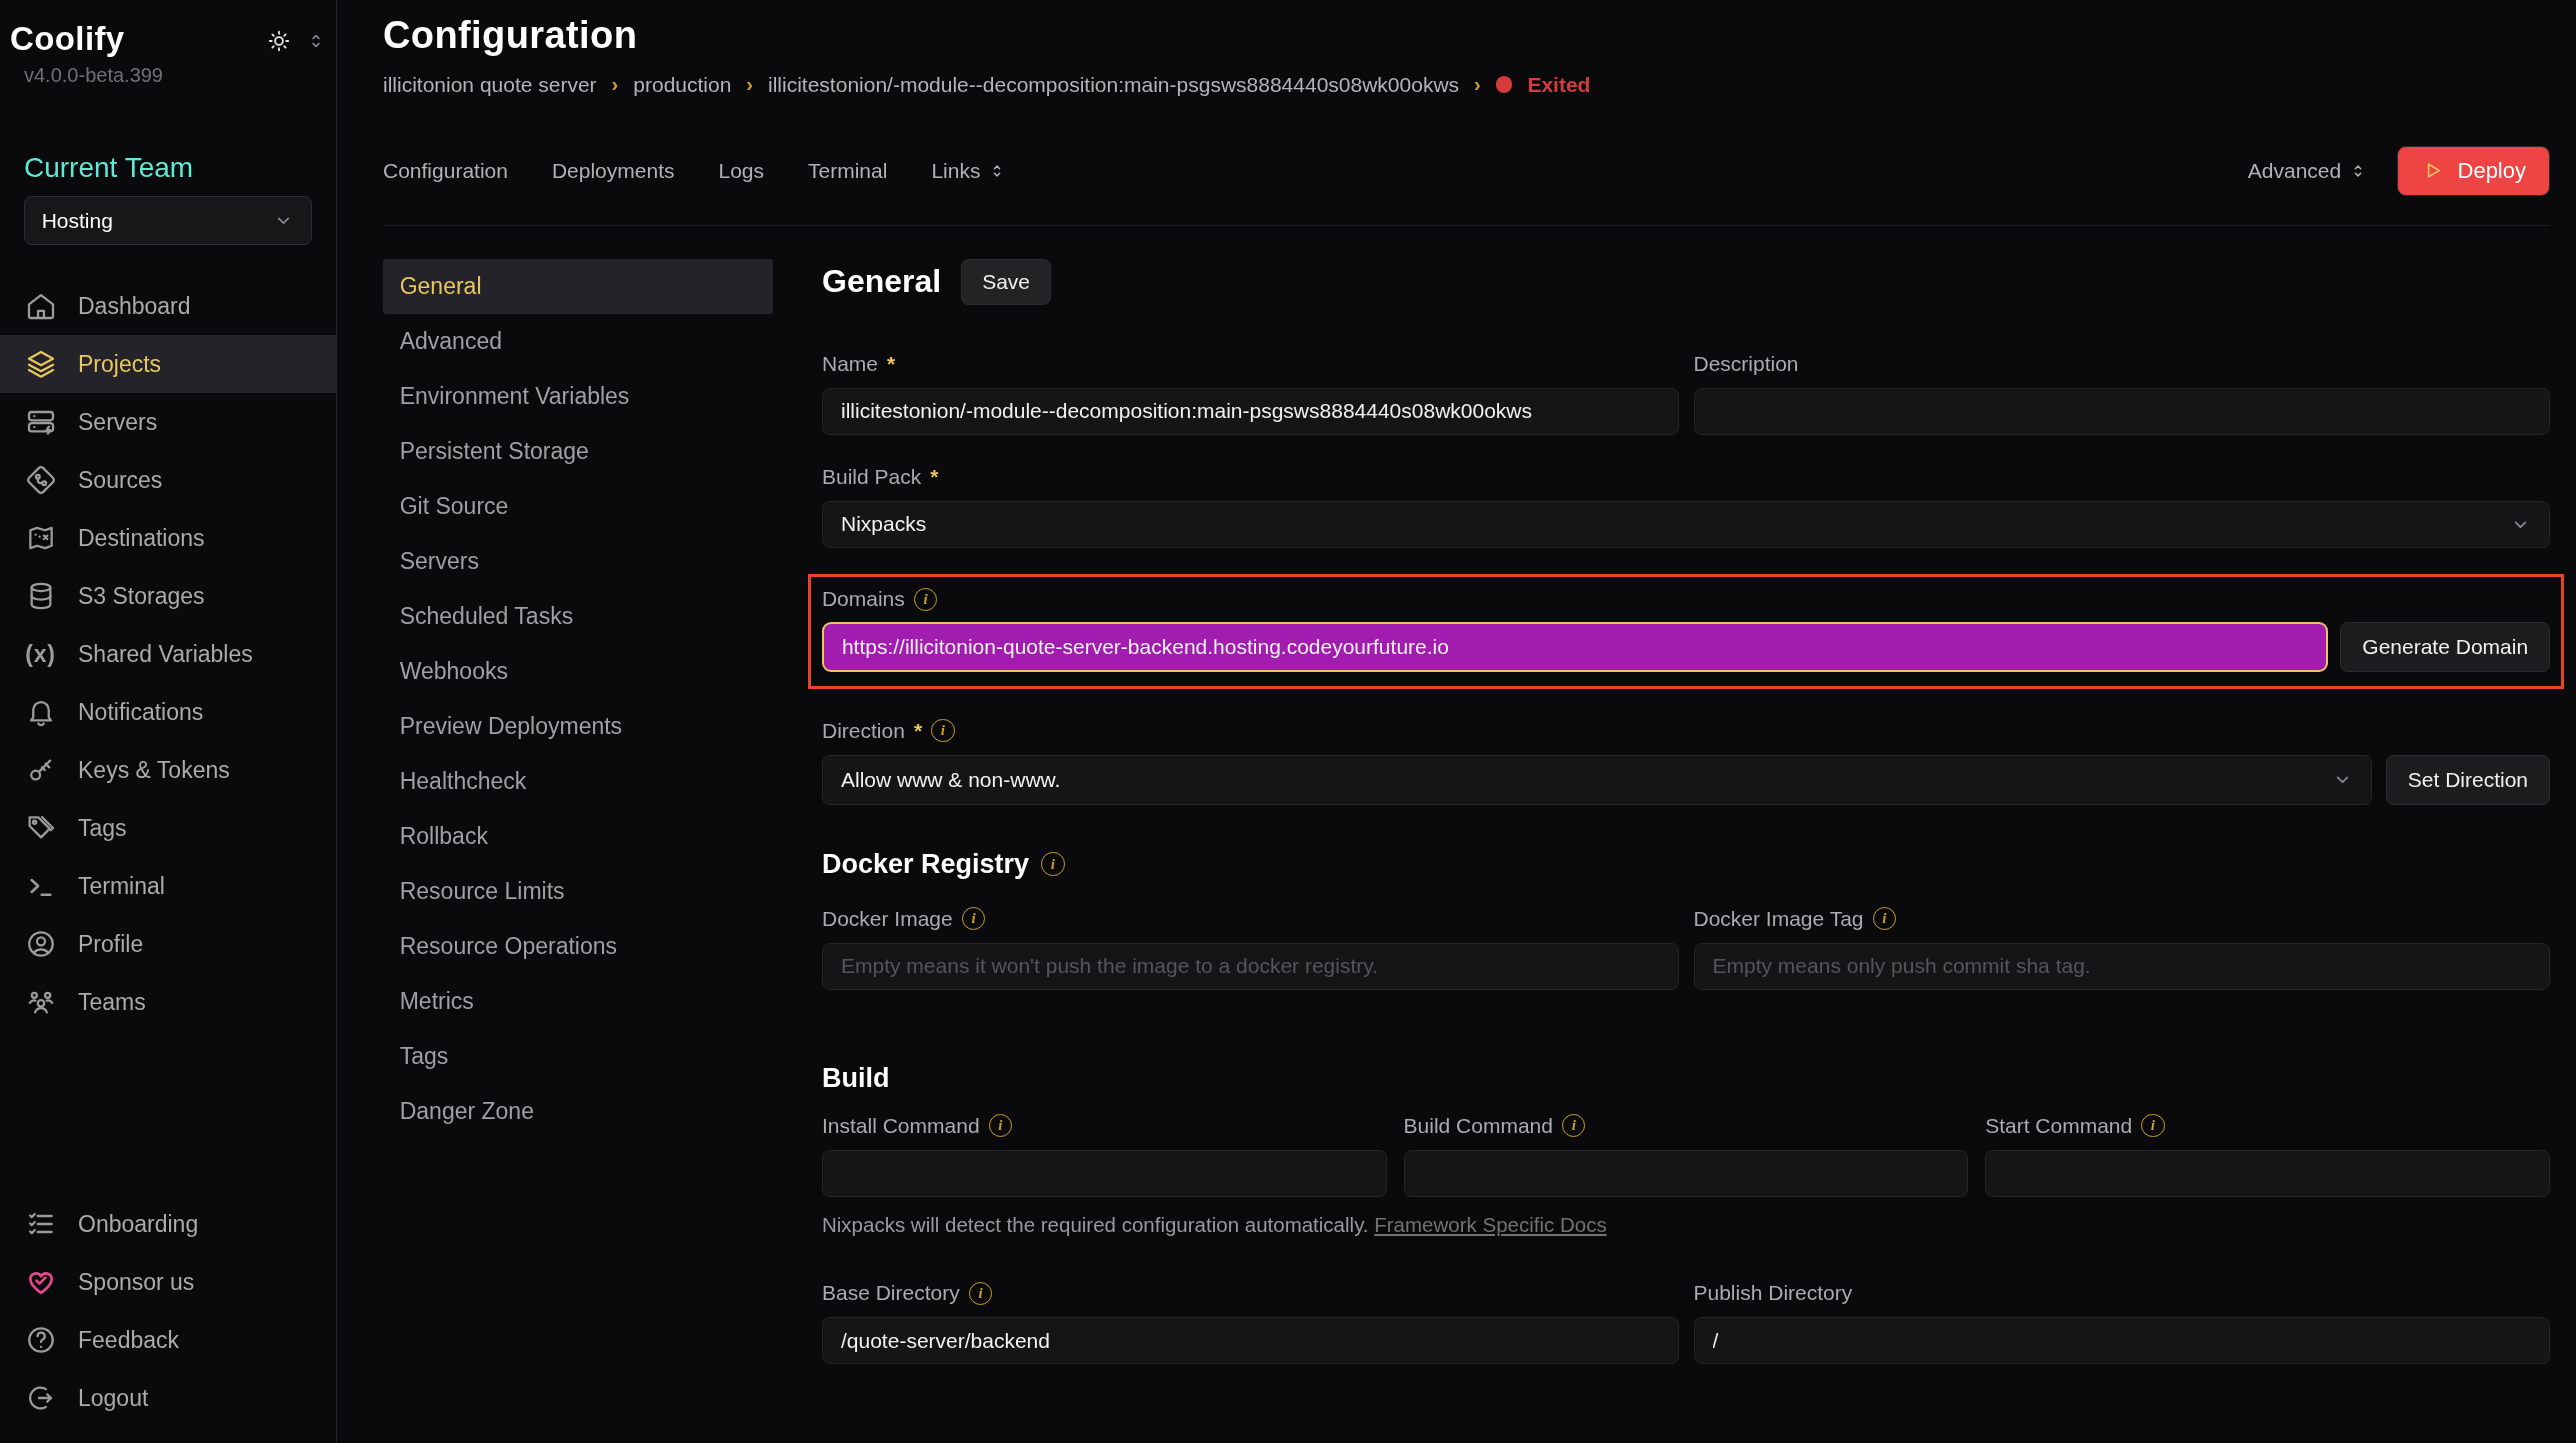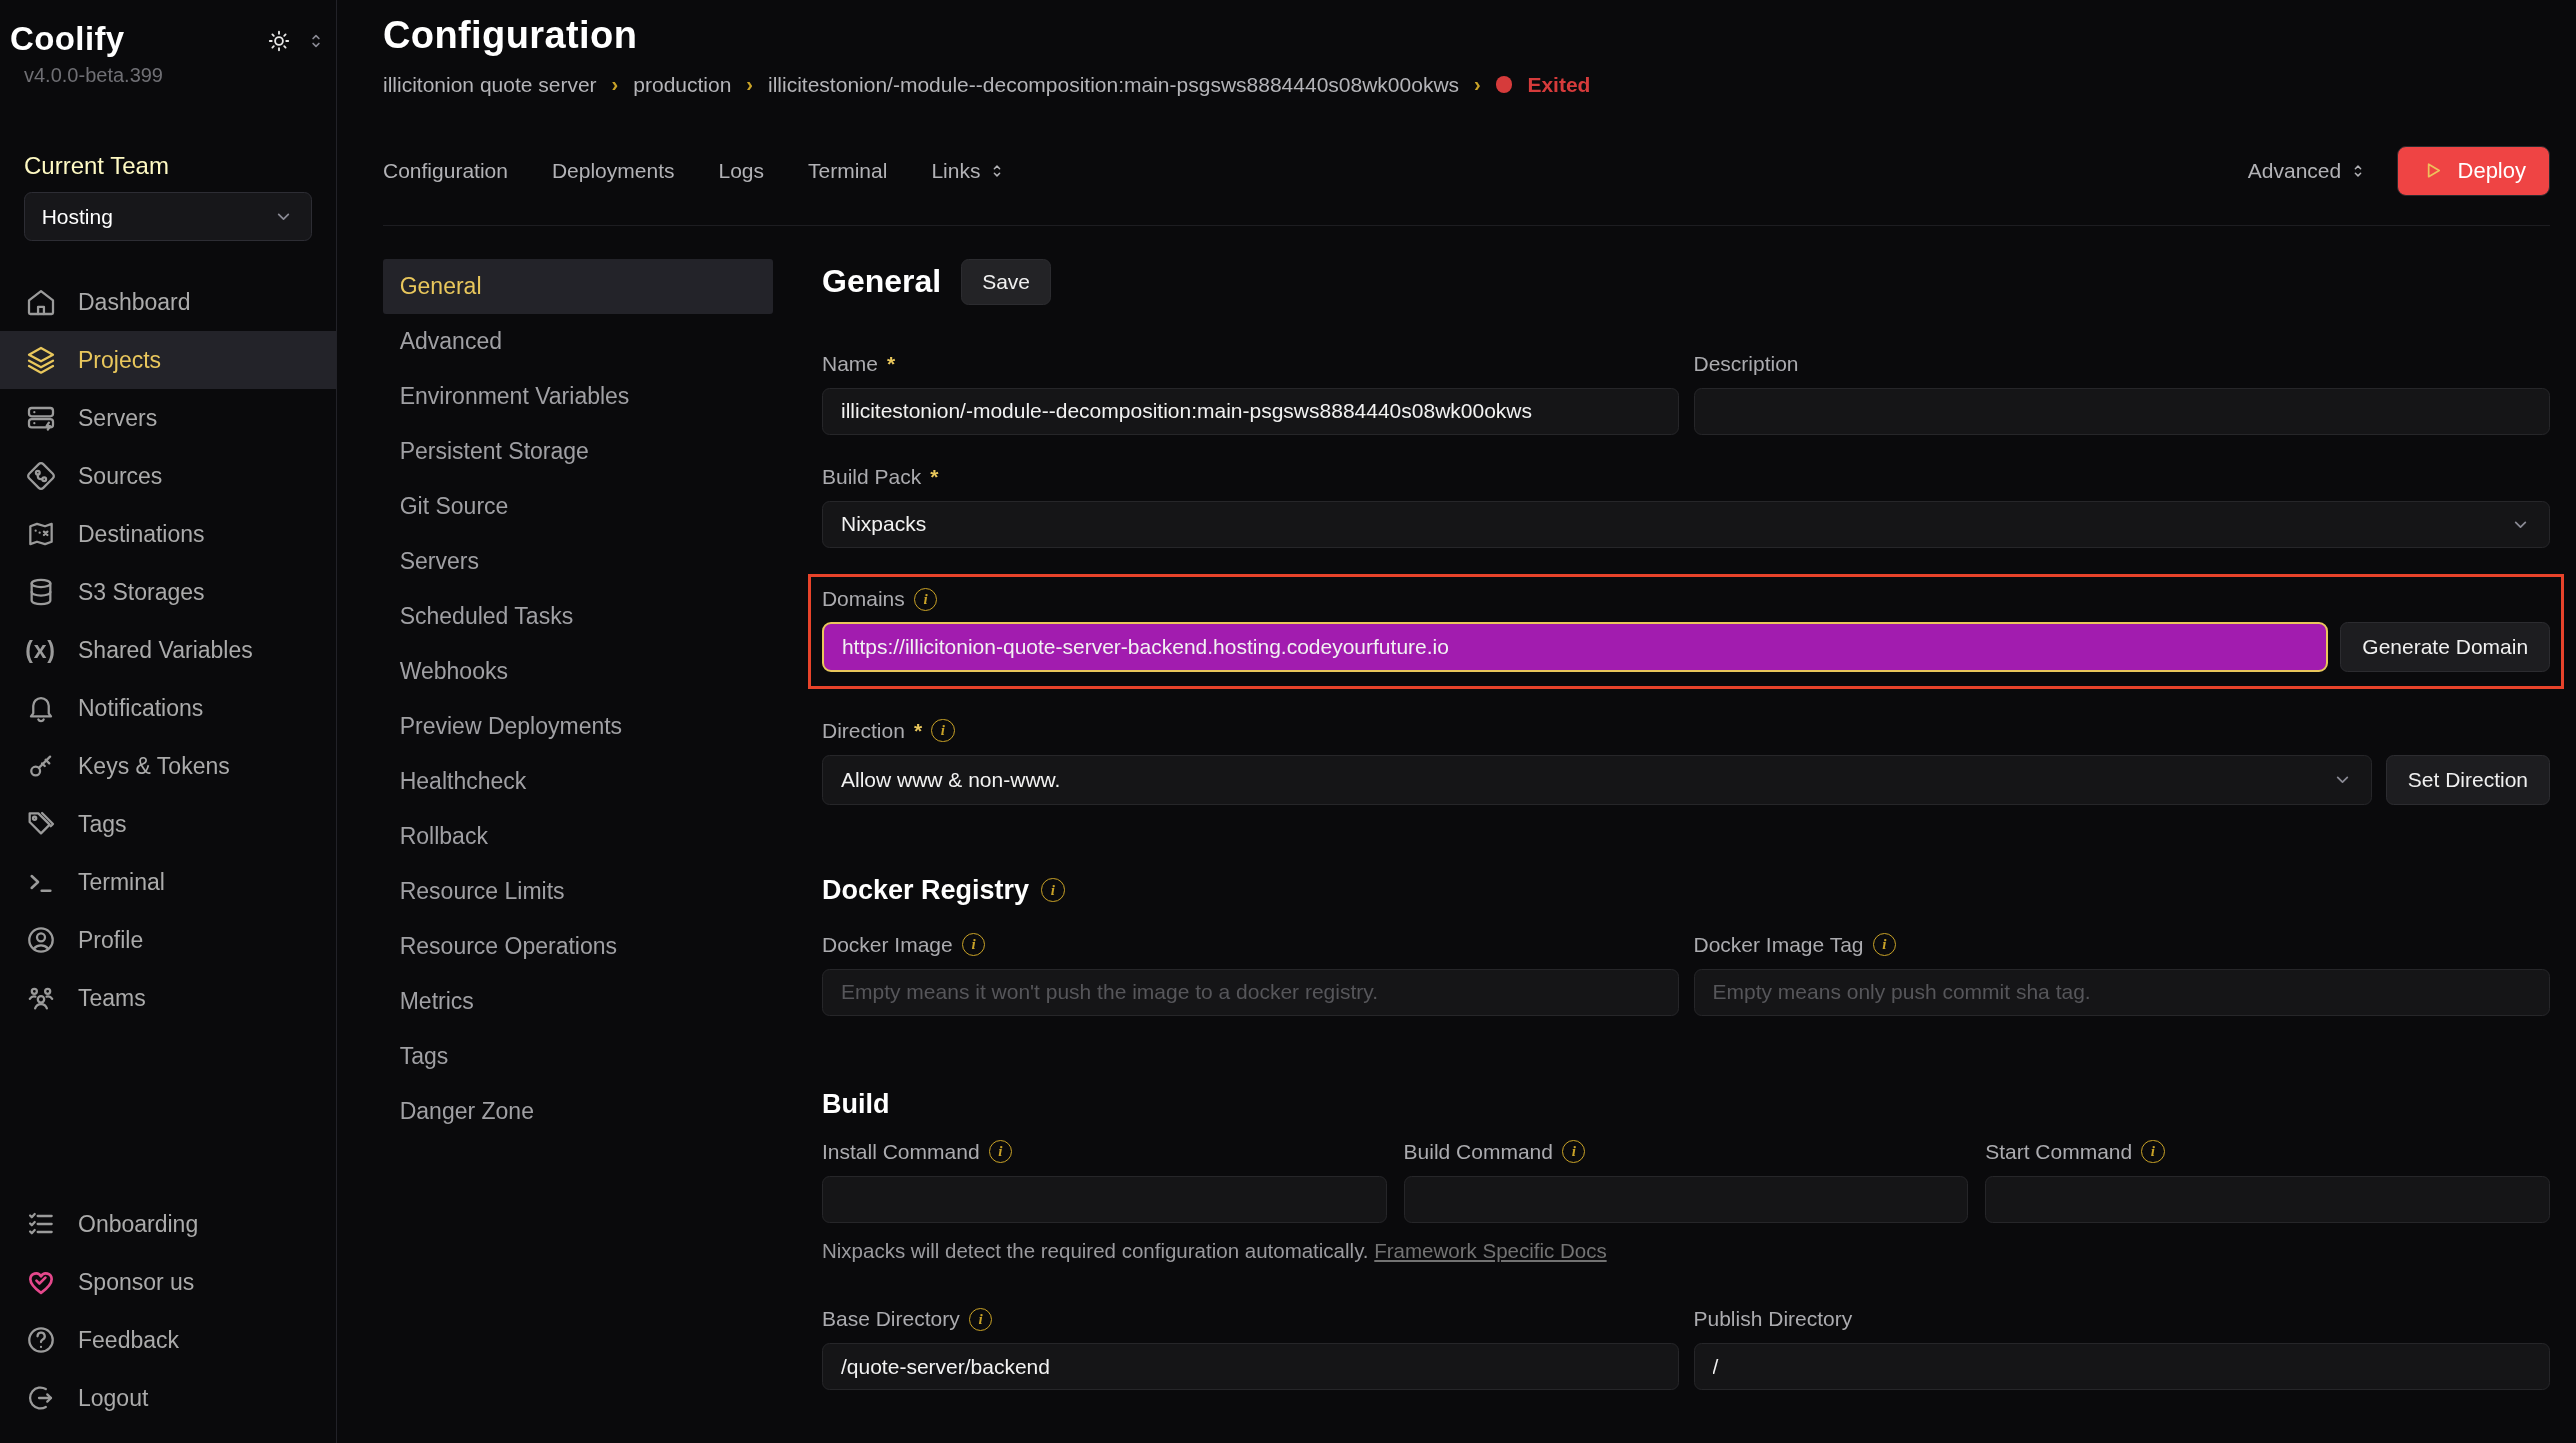--- a/index.html
+++ b/index.html
@@ -19,21 +19,21 @@
     width: 337px; min-width: 337px;
     height: 100%;
     border-right: 1.5px solid #222228;
     display: flex; flex-direction: column;
     padding: 20px 0 16.7px 0;
   }
   .logo-row { display: flex; align-items: flex-start; justify-content: space-between; padding: 0 10px; }
   .logo { font-size: 33px; font-weight: bold; color: #ffffff; letter-spacing: 0.4px; }
   .logo-icons { display: flex; align-items: center; gap: 13.7px; margin-top: 7.6px; color: #e8e8e8; }
   .version { color: #6f6f74; font-size: 20px; padding: 6px 24px 0 24px; }
-  .team-label { color: #fef9c3; margin: 65px 24px 0 24px; font-size: 24px; }
+  .team-label { color: #5eead4; margin: 65px 24px 0 24px; font-size: 28px; }
   .team-select {
     margin: 12px 24px 0 24px;
     height: 49px;
     background: #17171a;
     border: 1.5px solid #2d2d34;
     border-radius: 7.6px;
     display: flex; align-items: center; justify-content: space-between;
     padding: 0 16.7px;
     color: #ffffff;
     cursor: pointer;
@@ -479,21 +479,21 @@
             <span class="chev">
               <svg width="21" height="21" viewBox="0 0 24 24" fill="none" stroke="currentColor" stroke-width="2" stroke-linecap="round" stroke-linejoin="round">
                   <path d="m6.5 9.5 5.5 5.5 5.5-5.5"></path>
                 </svg>
             </span>
           </div>
           <button class="side-btn">Set Direction</button>
         </div>
       </div>
 
-      <div class="h3" style="margin-top:70px;">
+      <div class="h3" style="margin-top:44px;">
         <span>Docker Registry</span>
         <span class="info-i">i</span>
       </div>
 
       <div class="grid2" style="margin-top:27px;">
         <div class="field">
           <div class="lbl">
             <span>Docker Image</span>
             <span class="info-i">i</span>
           </div>

